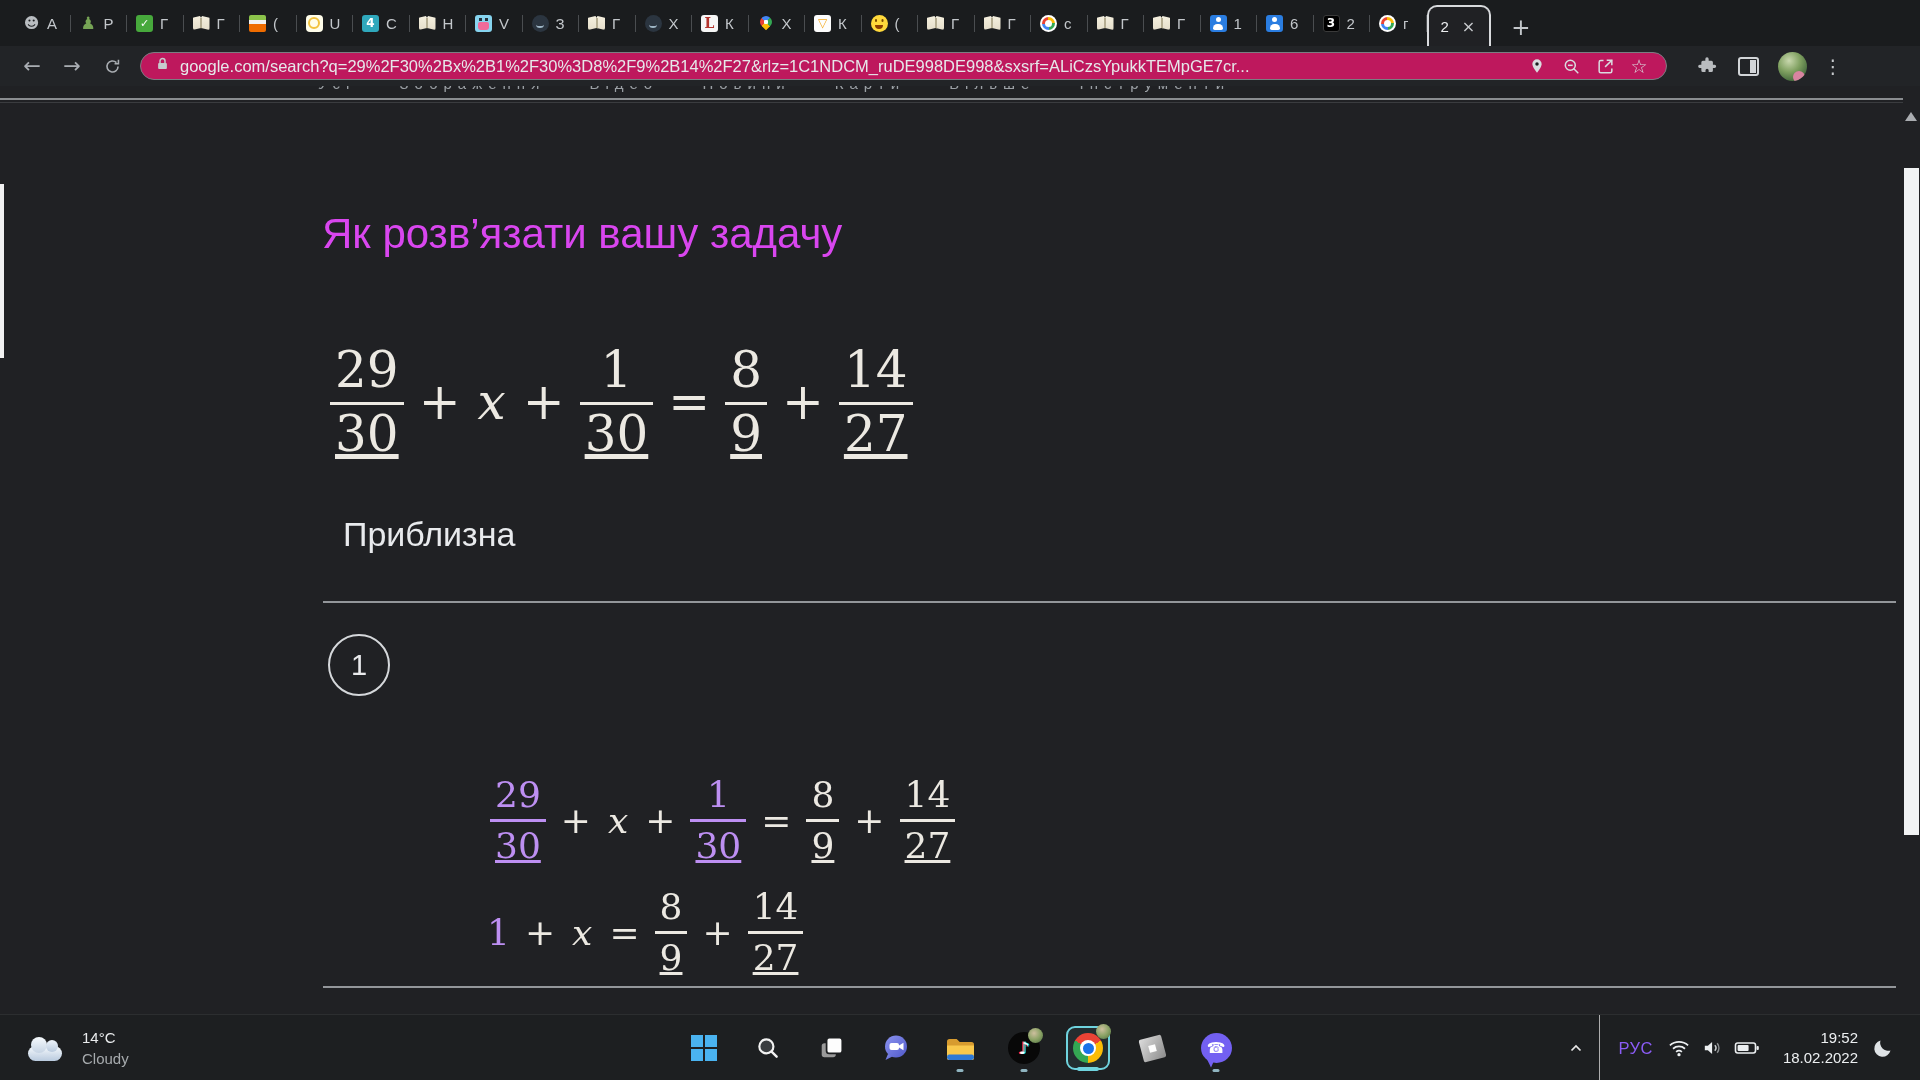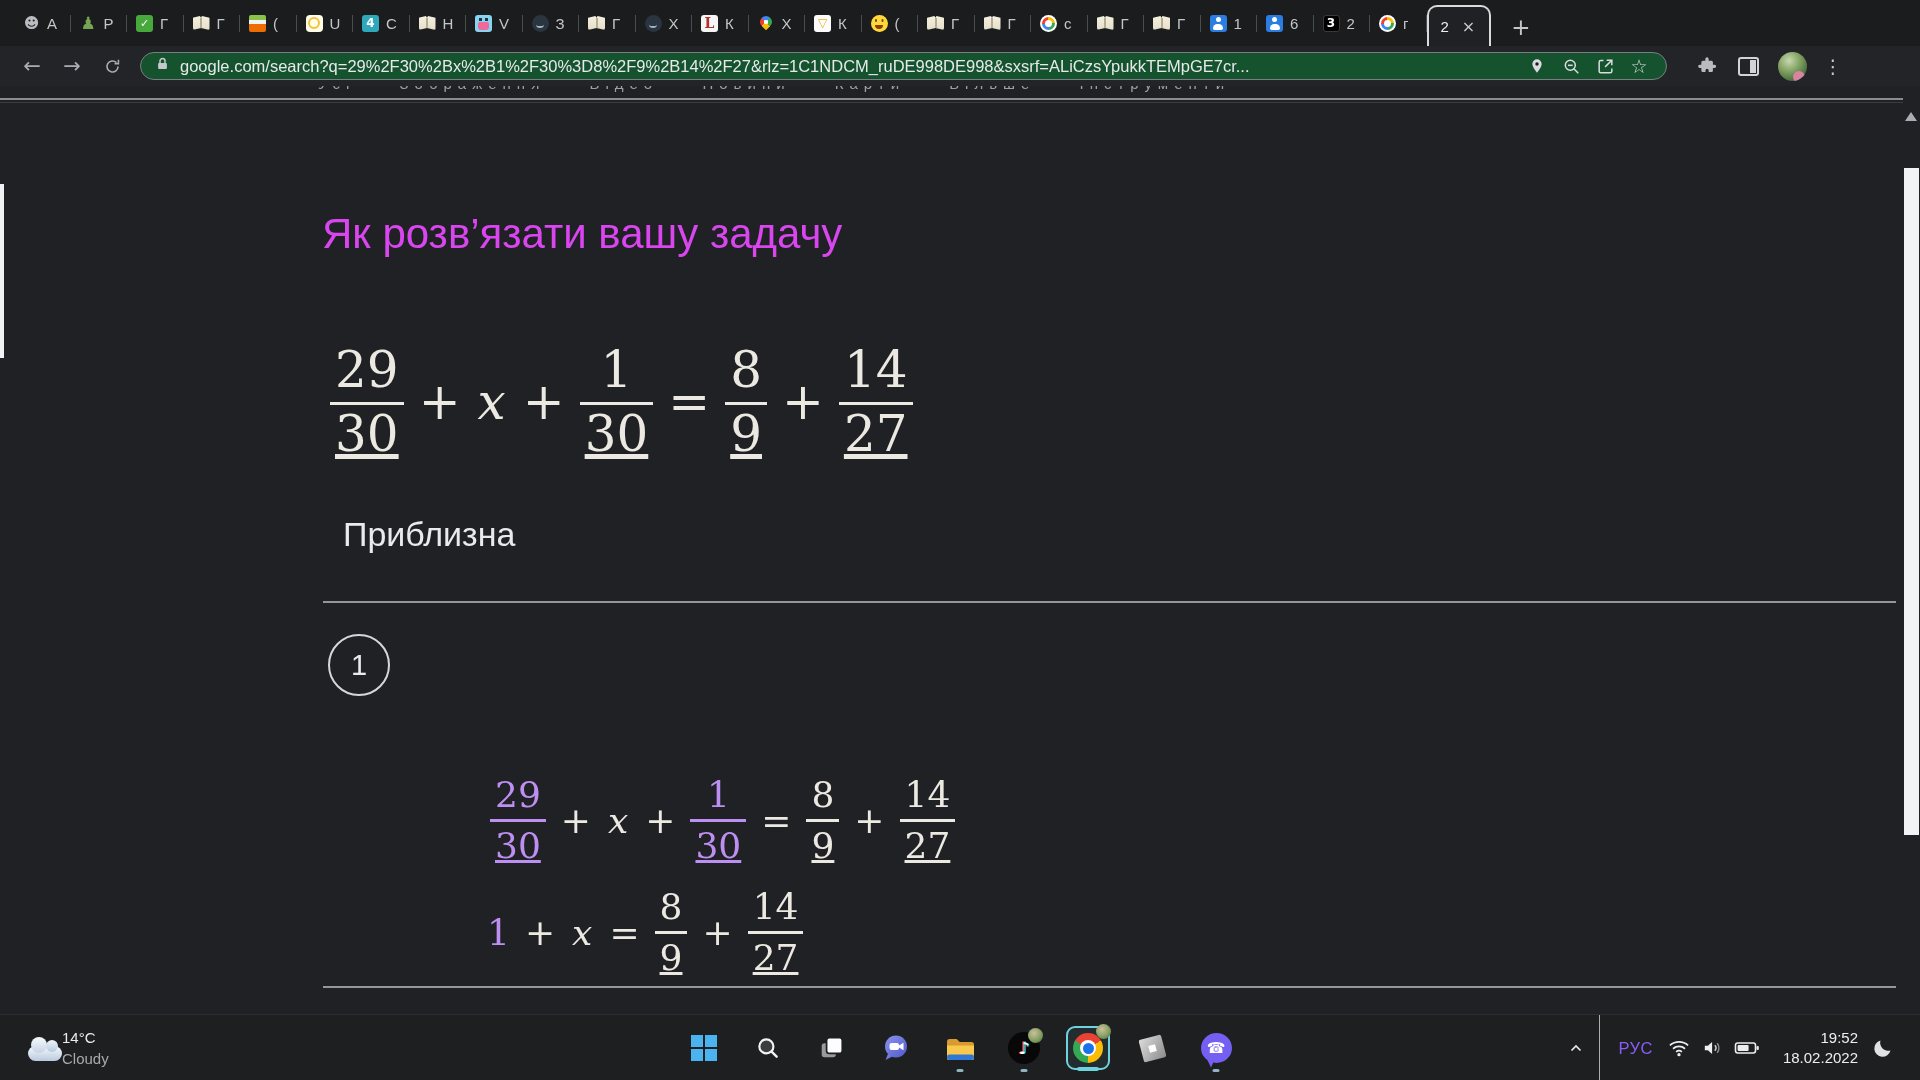--- a/index.html
+++ b/index.html
@@ -61,21 +61,21 @@
   .fav-google::after{content:"";position:absolute;inset:5px;background:#fff;border-radius:50%;}
   .fav-person{background:#2a7de1;border-radius:3px;}
   .fav-person::before{content:"";position:absolute;top:2.5px;left:6px;width:5px;height:5px;background:#fff;border-radius:50%;}
   .fav-person::after{content:"";position:absolute;bottom:2px;left:3.5px;width:10px;height:6px;background:#fff;border-radius:5px 5px 2px 2px;}
   .fav-three{background:#000;color:#fff;font-weight:bold;font-size:12px;border:1px solid #3a3a3a;}
 
   
   .toolbar{position:absolute;top:46px;left:0;width:1920px;height:40px;background:#222427;z-index:2;}
   .navbtn{position:absolute;top:0;height:40px;width:40px;display:flex;align-items:center;
        justify-content:center;color:#a9adb2;font-size:21px;font-family:"DejaVu Sans",sans-serif;}
-  .omnibox{position:absolute;left:140px;top:6px;width:1527px;height:28px;background:#14532d;
+  .omnibox{position:absolute;left:140px;top:6px;width:1527px;height:28px;background:#be185d;
        border:1.2px solid #7a7e82;border-radius:15px;box-sizing:border-box;
        display:flex;align-items:center;padding:0 10px 0 14px;}
   .url-text{color:#e6e8ea;font-size:16.5px;white-space:nowrap;overflow:hidden;flex:1;margin-left:10px;}
   .obx-ic{width:34px;height:26px;display:flex;align-items:center;justify-content:center;flex:none;}
   .star-glyph{color:#dadce0;font-size:19px;font-family:"DejaVu Sans",sans-serif;}
   .ext-ic{position:absolute;top:0;width:40px;height:40px;display:flex;align-items:center;justify-content:center;}
   .avatar{width:29px;height:29px;border-radius:50%;
        background:radial-gradient(circle at 38% 30%,#c9d8ae,#7fa060 42%,#44683c 78%,#2f4b2c);position:relative;overflow:hidden;}
   .avatar::after{content:"";position:absolute;right:2px;bottom:-2px;width:12px;height:12px;
        background:#d884a0;border-radius:50%;}
@@ -112,21 +112,21 @@
   #eq2{position:absolute;top:768px;left:487px;}
   .purple{color:#bd8ff2;}
 
   .left-strip{position:absolute;top:98px;left:0;width:4px;height:174px;background:#f2f2f2;}
   .scroll-up{position:absolute;top:26px;left:1905px;width:0;height:0;
        border-left:6px solid transparent;border-right:6px solid transparent;border-bottom:9px solid #aaadb1;}
   .scroll-thumb{position:absolute;top:82px;left:1904px;width:15px;height:667px;background:#f1f3f4;}
 
   
   .taskbar{position:absolute;top:1014px;left:0;width:1920px;height:66px;background:#1d1f21;border-top:1px solid #2c2e30;box-sizing:border-box;}
-  .weather{position:absolute;left:20px;top:0;height:66px;display:flex;align-items:center;gap:0;padding:0 8px;}
+  .weather{position:absolute;left:20px;top:0;height:66px;display:flex;align-items:center;gap:20px;padding:0 8px;}
   .cloud{width:34px;height:15px;background:linear-gradient(#f6fafd,#b9cade);border-radius:10px;position:relative;margin-top:10px;}
   .cloud::before{content:"";position:absolute;left:3px;top:-9px;width:16px;height:16px;border-radius:50%;
        background:linear-gradient(#f6fafd,#c6d4e4);}
   .cloud::after{content:"";position:absolute;right:4px;top:-6px;width:12px;height:12px;border-radius:50%;
        background:linear-gradient(#eef4fb,#b9cade);}
   .wtemp{color:#e9ebed;font-size:15px;line-height:21px;}
   .wcond{color:#a6aaad;font-size:15px;line-height:21px;}
   .tb-center{position:absolute;left:50%;top:0;transform:translateX(-50%);height:66px;display:flex;align-items:center;gap:24px;}
   .tb-btn{width:40px;height:40px;display:flex;align-items:center;justify-content:center;position:relative;flex:none;}
   .run-dot{position:absolute;bottom:-4px;left:50%;transform:translateX(-50%);width:7px;height:3.5px;border-radius:2px;background:#8fb4c0;}

